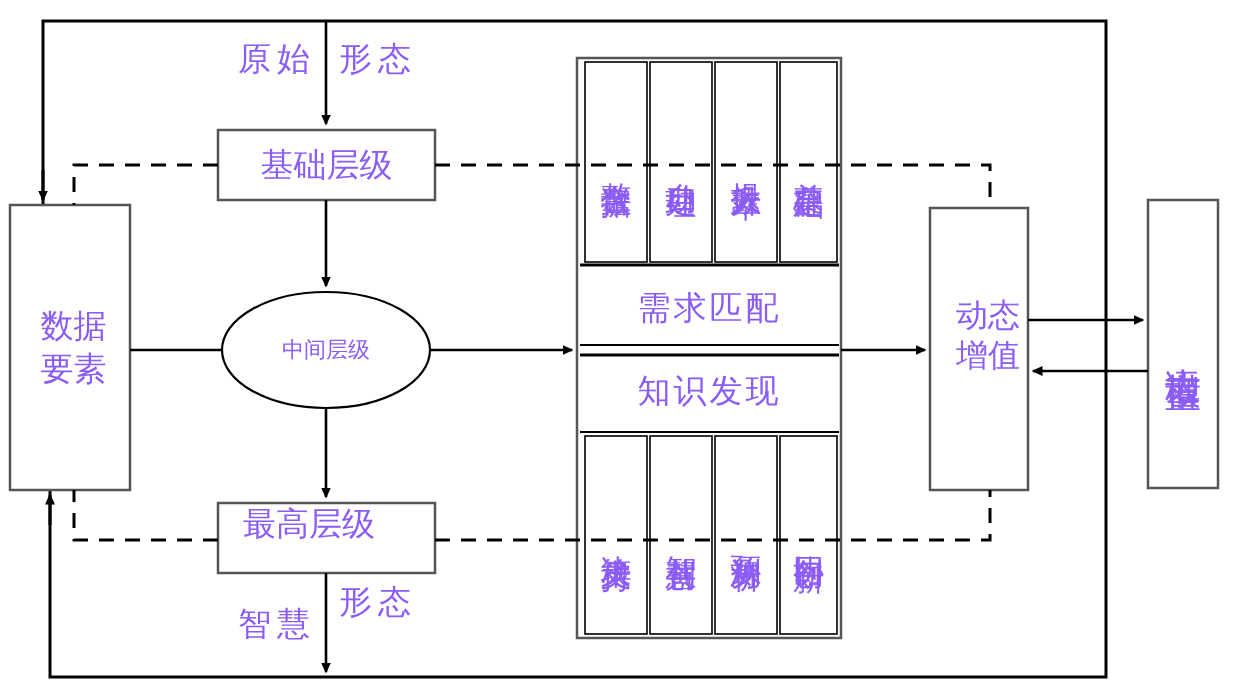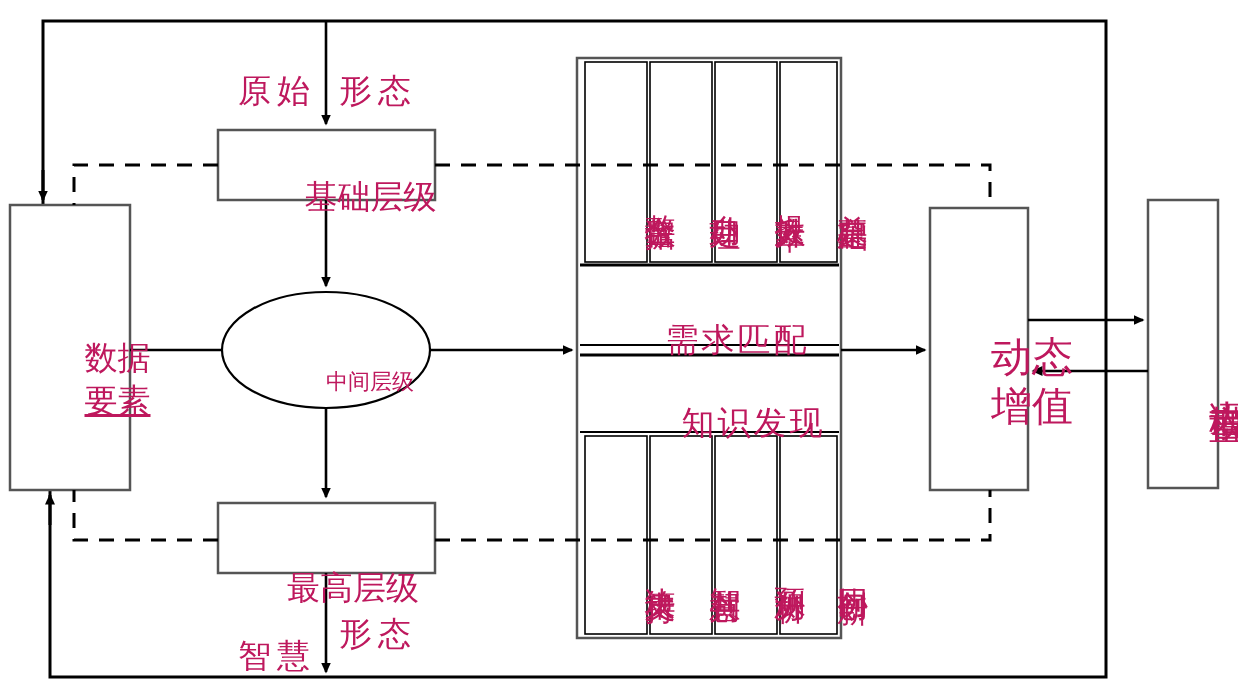--- a/index.html
+++ b/index.html
@@ -1,21 +1,21 @@
 <!DOCTYPE html>
 <html><head>
 <meta charset="utf-8">
 <style>
   html,body{margin:0;padding:0;background:#ffffff;}
   body{width:1238px;height:696px;overflow:hidden;
        font-family:"Liberation Serif","DejaVu Serif",serif;}
   #stage{position:relative;width:1238px;height:696px;background:#fff;}
   svg{position:absolute;left:0;top:0;width:1238px;height:696px;}
-  .lbl{position:absolute;color:#be185d;line-height:1.0;white-space:pre;margin-top:32px;}
-  .ctr{display:flex;align-items:center;justify-content:center;text-align:center;padding-left:44px;}
+  .lbl{position:absolute;color:#8b5cf6;line-height:1.0;white-space:pre;}
+  .ctr{display:flex;align-items:center;justify-content:center;text-align:center;}
   .vt{writing-mode:vertical-rl;text-orientation:upright;letter-spacing:2px;}
 </style>
 </head>
 <body>
 
 <div id="stage">
 
   <svg viewBox="0 0 1238 696">
     <defs>
       <marker id="ah" markerWidth="12" markerHeight="12" refX="9.5" refY="5" orient="auto" markerUnits="userSpaceOnUse">
@@ -103,30 +103,30 @@
       <path d="M435,165 L990,165 L990,208" fill="none" stroke="#000" stroke-width="3" stroke-dasharray="15,11"></path>
 
       <path d="M218,540 L74,540 L74,490" fill="none" stroke="#000" stroke-width="3" stroke-dasharray="15,11"></path>
 
       <path d="M435,540 L990,540 L990,490" fill="none" stroke="#000" stroke-width="3" stroke-dasharray="15,11"></path>
     </g>
   </svg>
 
   <div class="lbl ctr" style="left:10px;top:280px;width:127px;height:135px;flex-direction:column;font-size:33px;">
     <span>数据</span>
-    <span style="margin-top:10px;text-decoration:underline;">要素</span>
+    <span style="margin-top:10px;">要素</span>
   </div>
 
   <div class="lbl ctr" style="left:218px;top:130px;width:217px;height:70px;font-size:33px;">基础层级</div>
 
   <div class="lbl ctr" style="left:222px;top:320px;width:208px;height:60px;font-size:22px;">中间层级</div>
 
-  <div class="lbl ctr" style="left:218px;top:521px;width:182px;height:70px;font-size:33px;">最高层级</div>
+  <div class="lbl ctr" style="left:218px;top:489px;width:182px;height:70px;font-size:33px;">最高层级</div>
 
-  <div class="lbl ctr" style="left:930px;top:295px;width:116px;height:110px;flex-direction:column;font-size:41px;">
+  <div class="lbl ctr" style="left:930px;top:280px;width:116px;height:110px;flex-direction:column;font-size:32px;">
     <span>动态</span>
     <span style="margin-top:8px;">增值</span>
   </div>
 
   <div class="lbl ctr" style="left:1148px;top:200px;width:70px;height:288px;">
     <span class="vt" style="font-size:36px;">大语言模型</span>
   </div>
 
   <div class="lbl" style="left:238px;top:43px;font-size:33px;letter-spacing:6px;">原始</div>
   <div class="lbl" style="left:339px;top:43px;font-size:33px;letter-spacing:6px;">形态</div>
@@ -140,21 +140,21 @@
   <div class="lbl ctr" style="left:650px;top:62px;width:62px;height:200px;">
     <span class="vt" style="font-size:31px;">自动处理</span>
   </div>
   <div class="lbl ctr" style="left:715px;top:62px;width:62px;height:200px;">
     <span class="vt" style="font-size:31px;">提升效率</span>
   </div>
   <div class="lbl ctr" style="left:780px;top:62px;width:57px;height:200px;">
     <span class="vt" style="font-size:31px;">奠定基础</span>
   </div>
 
-  <div class="lbl ctr" style="left:564px;top:268px;width:259px;height:80px;font-size:33px;letter-spacing:3px;">需求匹配</div>
+  <div class="lbl ctr" style="left:580px;top:268px;width:259px;height:80px;font-size:33px;letter-spacing:3px;">需求匹配</div>
   <div class="lbl ctr" style="left:580px;top:357px;width:259px;height:68px;font-size:33px;letter-spacing:3px;">知识发现</div>
 
   <div class="lbl ctr" style="left:585px;top:436px;width:62px;height:198px;">
     <span class="vt" style="font-size:31px;">决策支持</span>
   </div>
   <div class="lbl ctr" style="left:650px;top:436px;width:62px;height:198px;">
     <span class="vt" style="font-size:31px;">智慧共创</span>
   </div>
   <div class="lbl ctr" style="left:715px;top:436px;width:62px;height:198px;">
     <span class="vt" style="font-size:31px;">预测分析</span>

